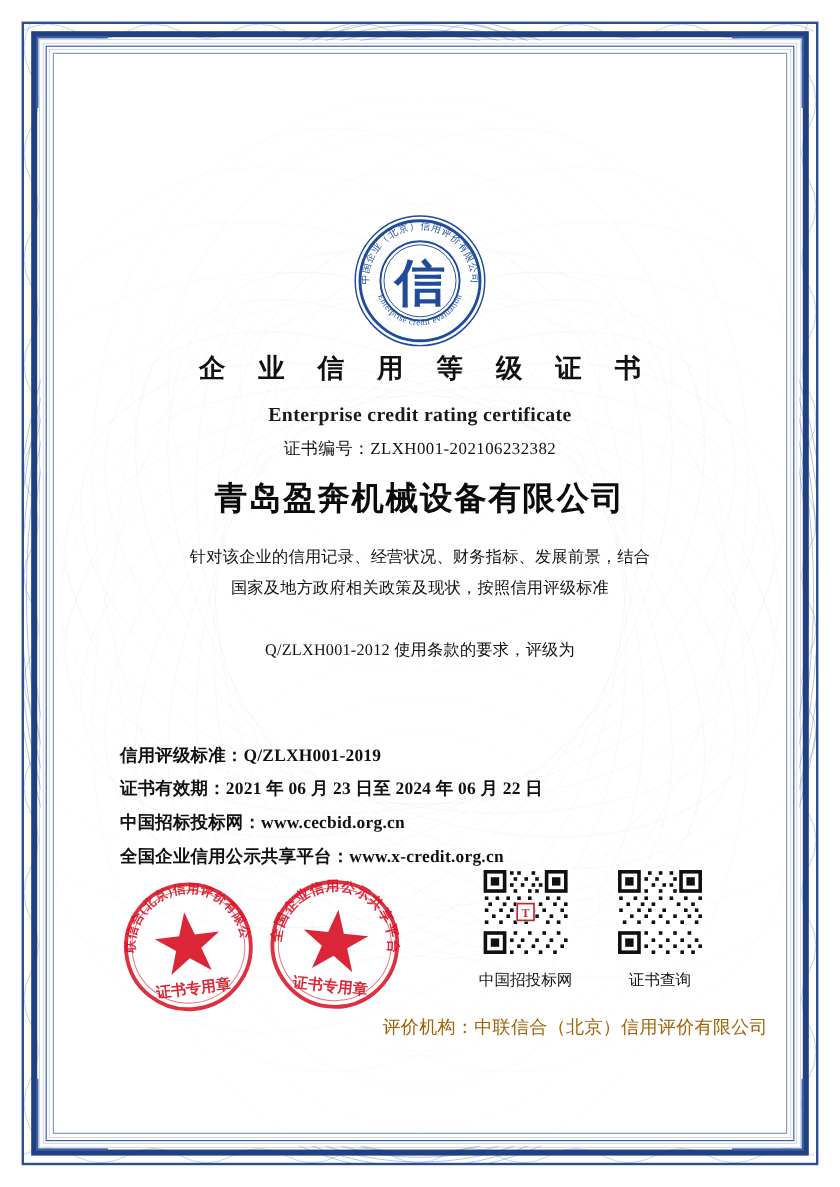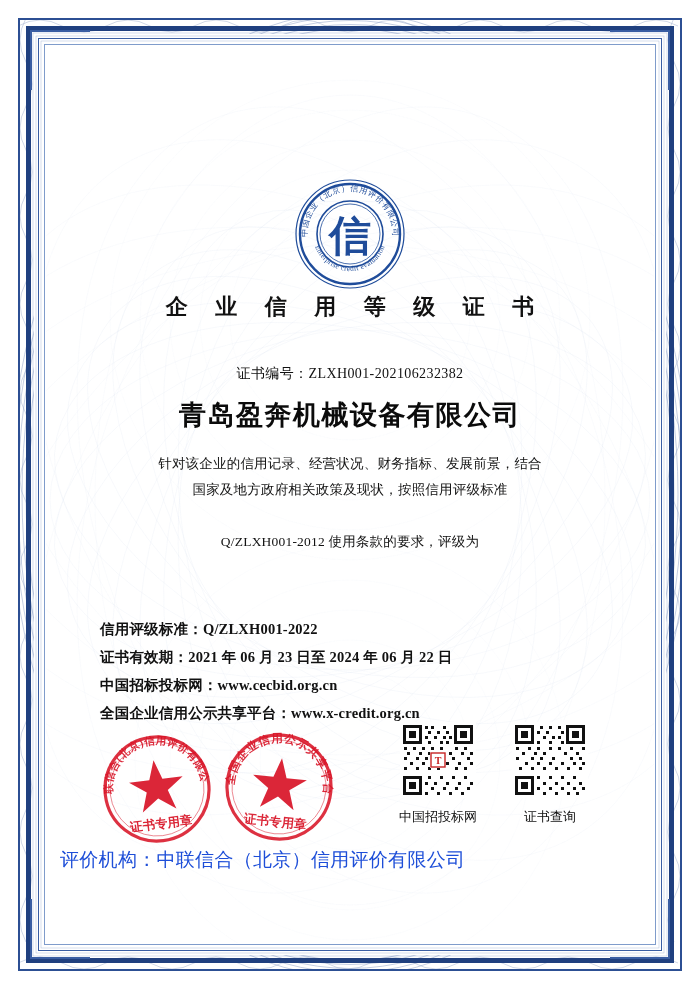--- a/index.html
+++ b/index.html
@@ -195,23 +195,23 @@
     text-align: center;
   }
   .qr-label.l1 { left: 323px; }
   .qr-label.l2 { left: 435px; }
 
   .issuer {
     position: absolute;
     top: 787px;
     left: 0;
     width: 580px;
-    text-align: left;
-    font-size: 19px;
-    color: #1d4ed8;
+    text-align: right;
+    font-size: 15px;
+    color: #a16207;
     letter-spacing: 0.3px;
   }
 </style>
 </head>
 <body>
 
 <div id="certificate">
 
   <svg class="guilloche" viewBox="0 0 700 989" preserveAspectRatio="none">
     <defs>
@@ -323,29 +323,30 @@
           <textPath href="#arcTop" startOffset="50%" text-anchor="middle">中国企业（北京）信用评价有限公司</textPath>
         </text>
         <text font-family="'Liberation Serif', serif" font-size="7.2" fill="#1f4c9a" letter-spacing="0.4">
           <textPath href="#arcBottom" startOffset="50%" text-anchor="middle">Enterprise credit evaluation</textPath>
         </text>
         <text x="56" y="72" text-anchor="middle" font-family="'Liberation Serif', serif" font-size="42" font-weight="bold" fill="#1f4c9a">信</text>
       </svg>
     </div>
 
     <div class="title-cn">企 业 信 用 等 级 证 书</div>
+    <div class="title-en">Enterprise credit rating certificate</div>
     <div class="cert-no">证书编号：ZLXH001-202106232382</div>
     <div class="company">青岛盈奔机械设备有限公司</div>
 
     <div class="para l2">国家及地方政府相关政策及现状，按照信用评级标准</div>
     <div class="para l1">针对该企业的信用记录、经营状况、财务指标、发展前景，结合</div>
     <div class="para l3">Q/ZLXH001-2012 使用条款的要求，评级为</div>
 
 
-    <div class="detail d1">信用评级标准：Q/ZLXH001-2022</div>
+    <div class="detail d1">信用评级标准：Q/ZLXH001-2019</div>
     <div class="detail d2">证书有效期：2021 年 06 月 23 日至 2024 年 06 月 22 日</div>
     <div class="detail d3">中国招标投标网：www.cecbid.org.cn</div>
     <div class="detail d4">全国企业信用公示共享平台：www.x-credit.org.cn</div>
 
     <div class="seal s1">
       <svg viewBox="0 0 118 118" width="118" height="118">
         <defs>
           <path id="sealArc1" d="M 14,59 A 45,45 0 1 1 104,59"></path>
           <path id="sealArcB1" d="M 20,59 A 39,39 0 0 0 98,59"></path>
         </defs>

